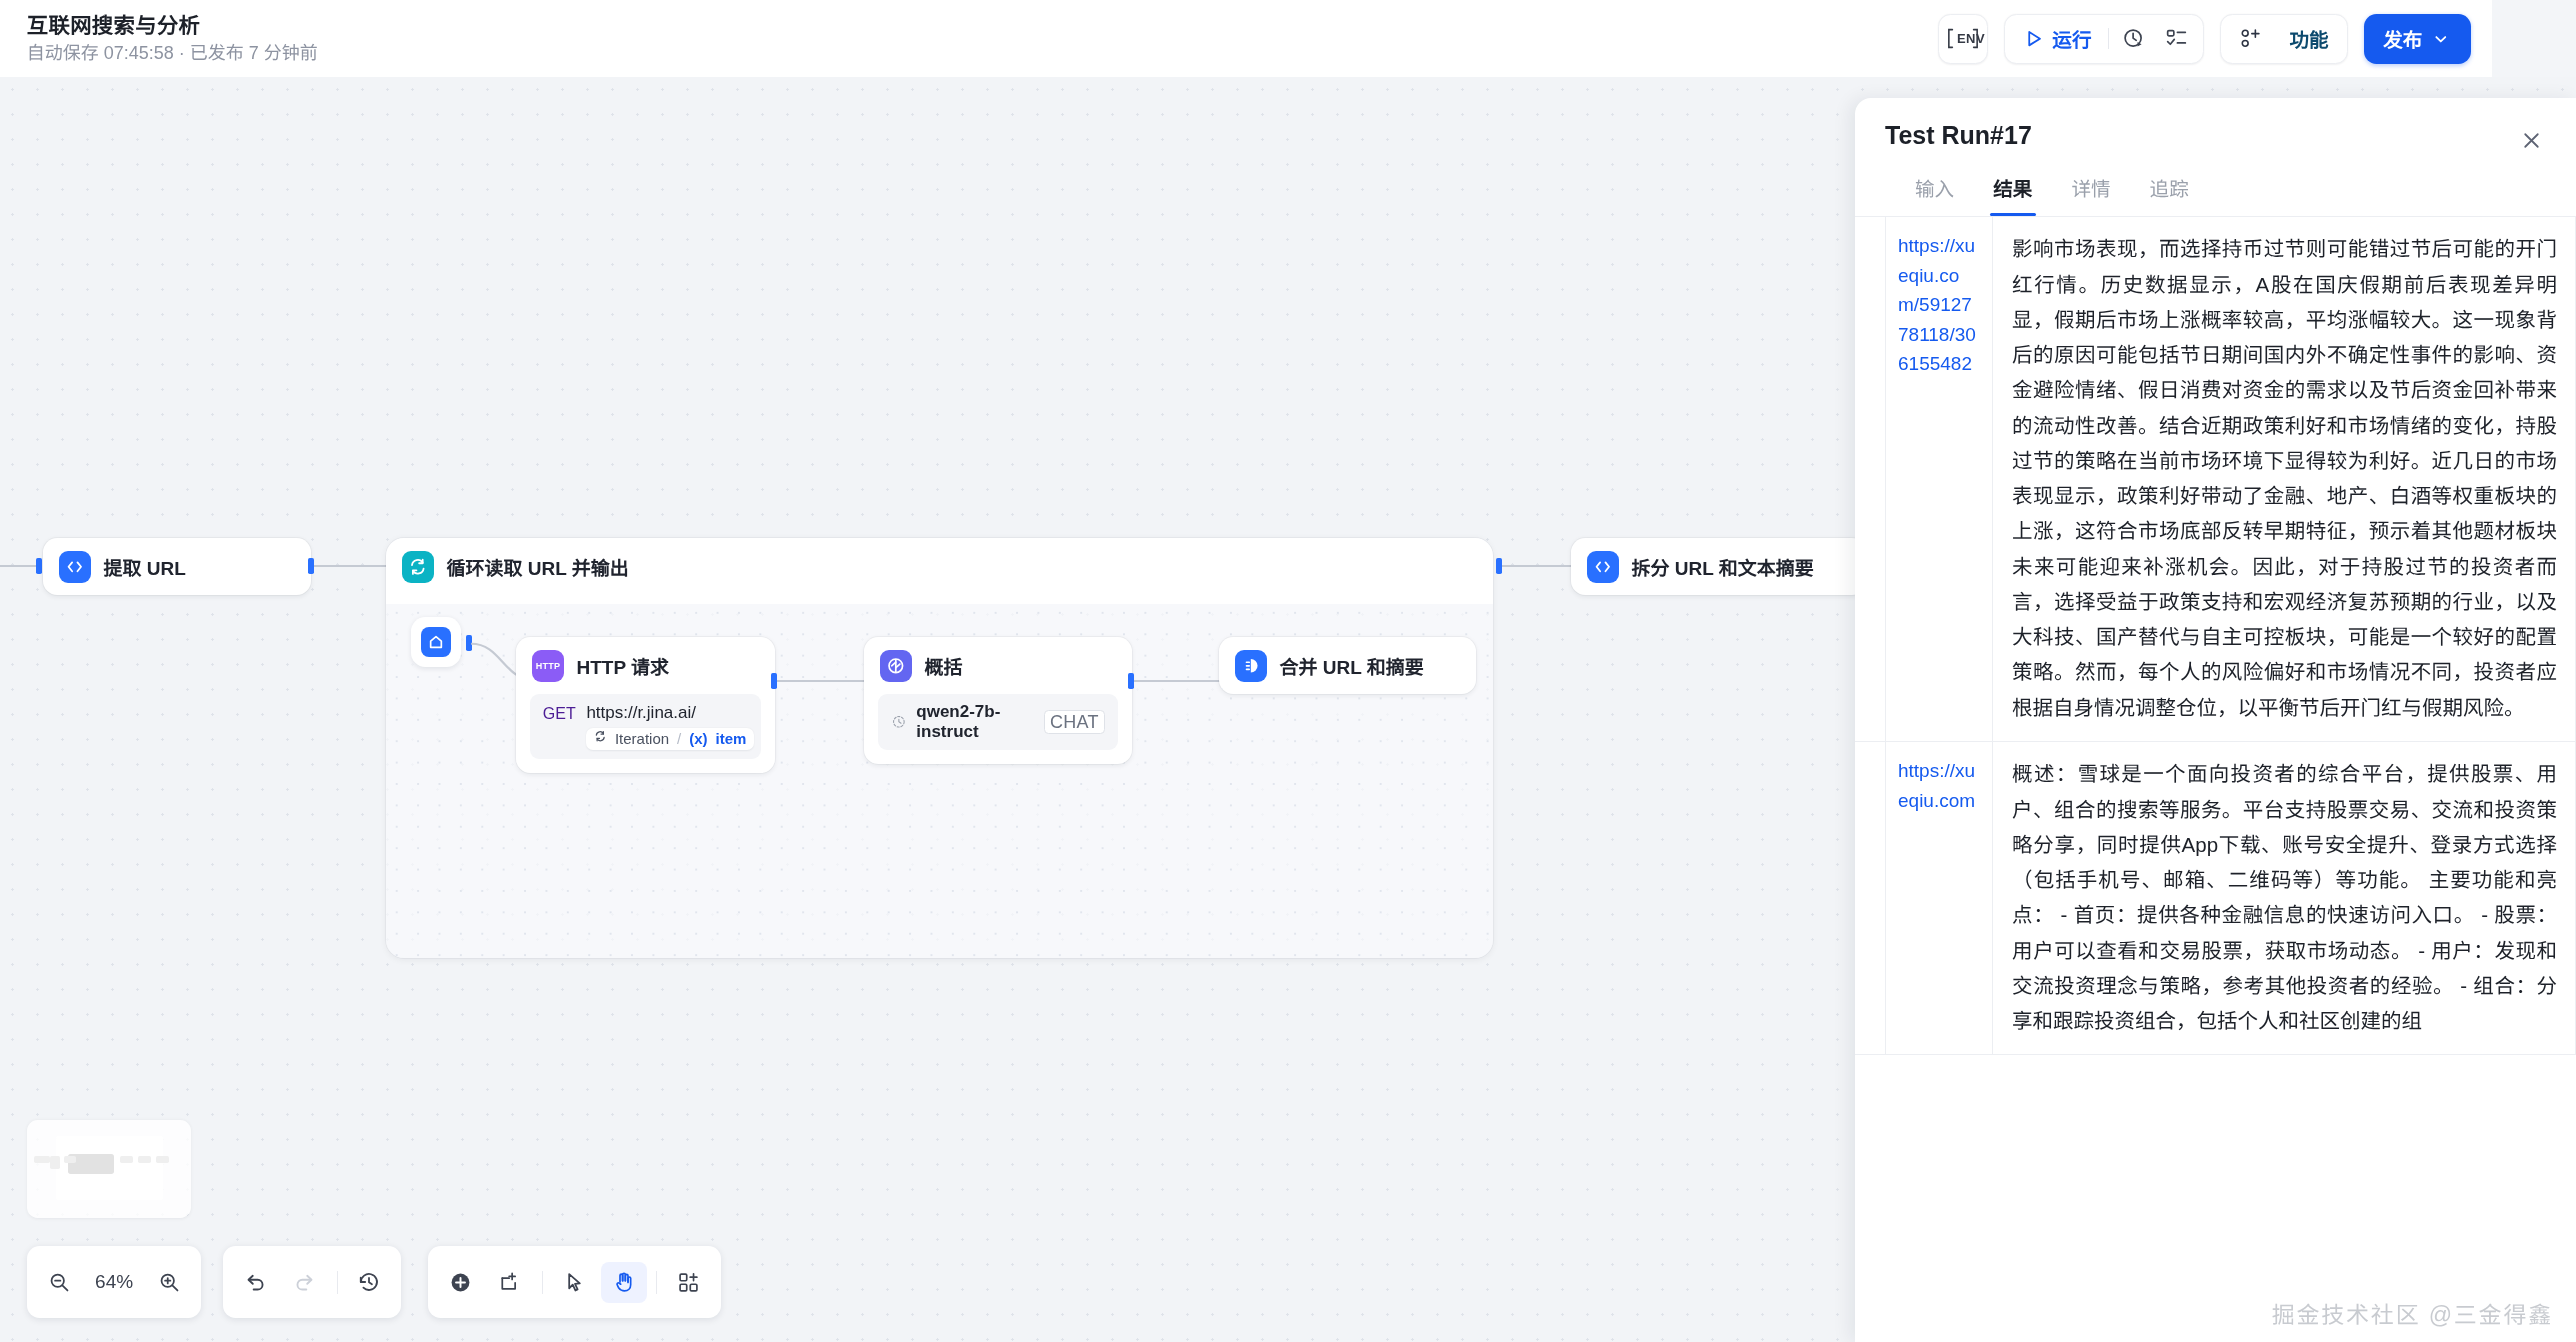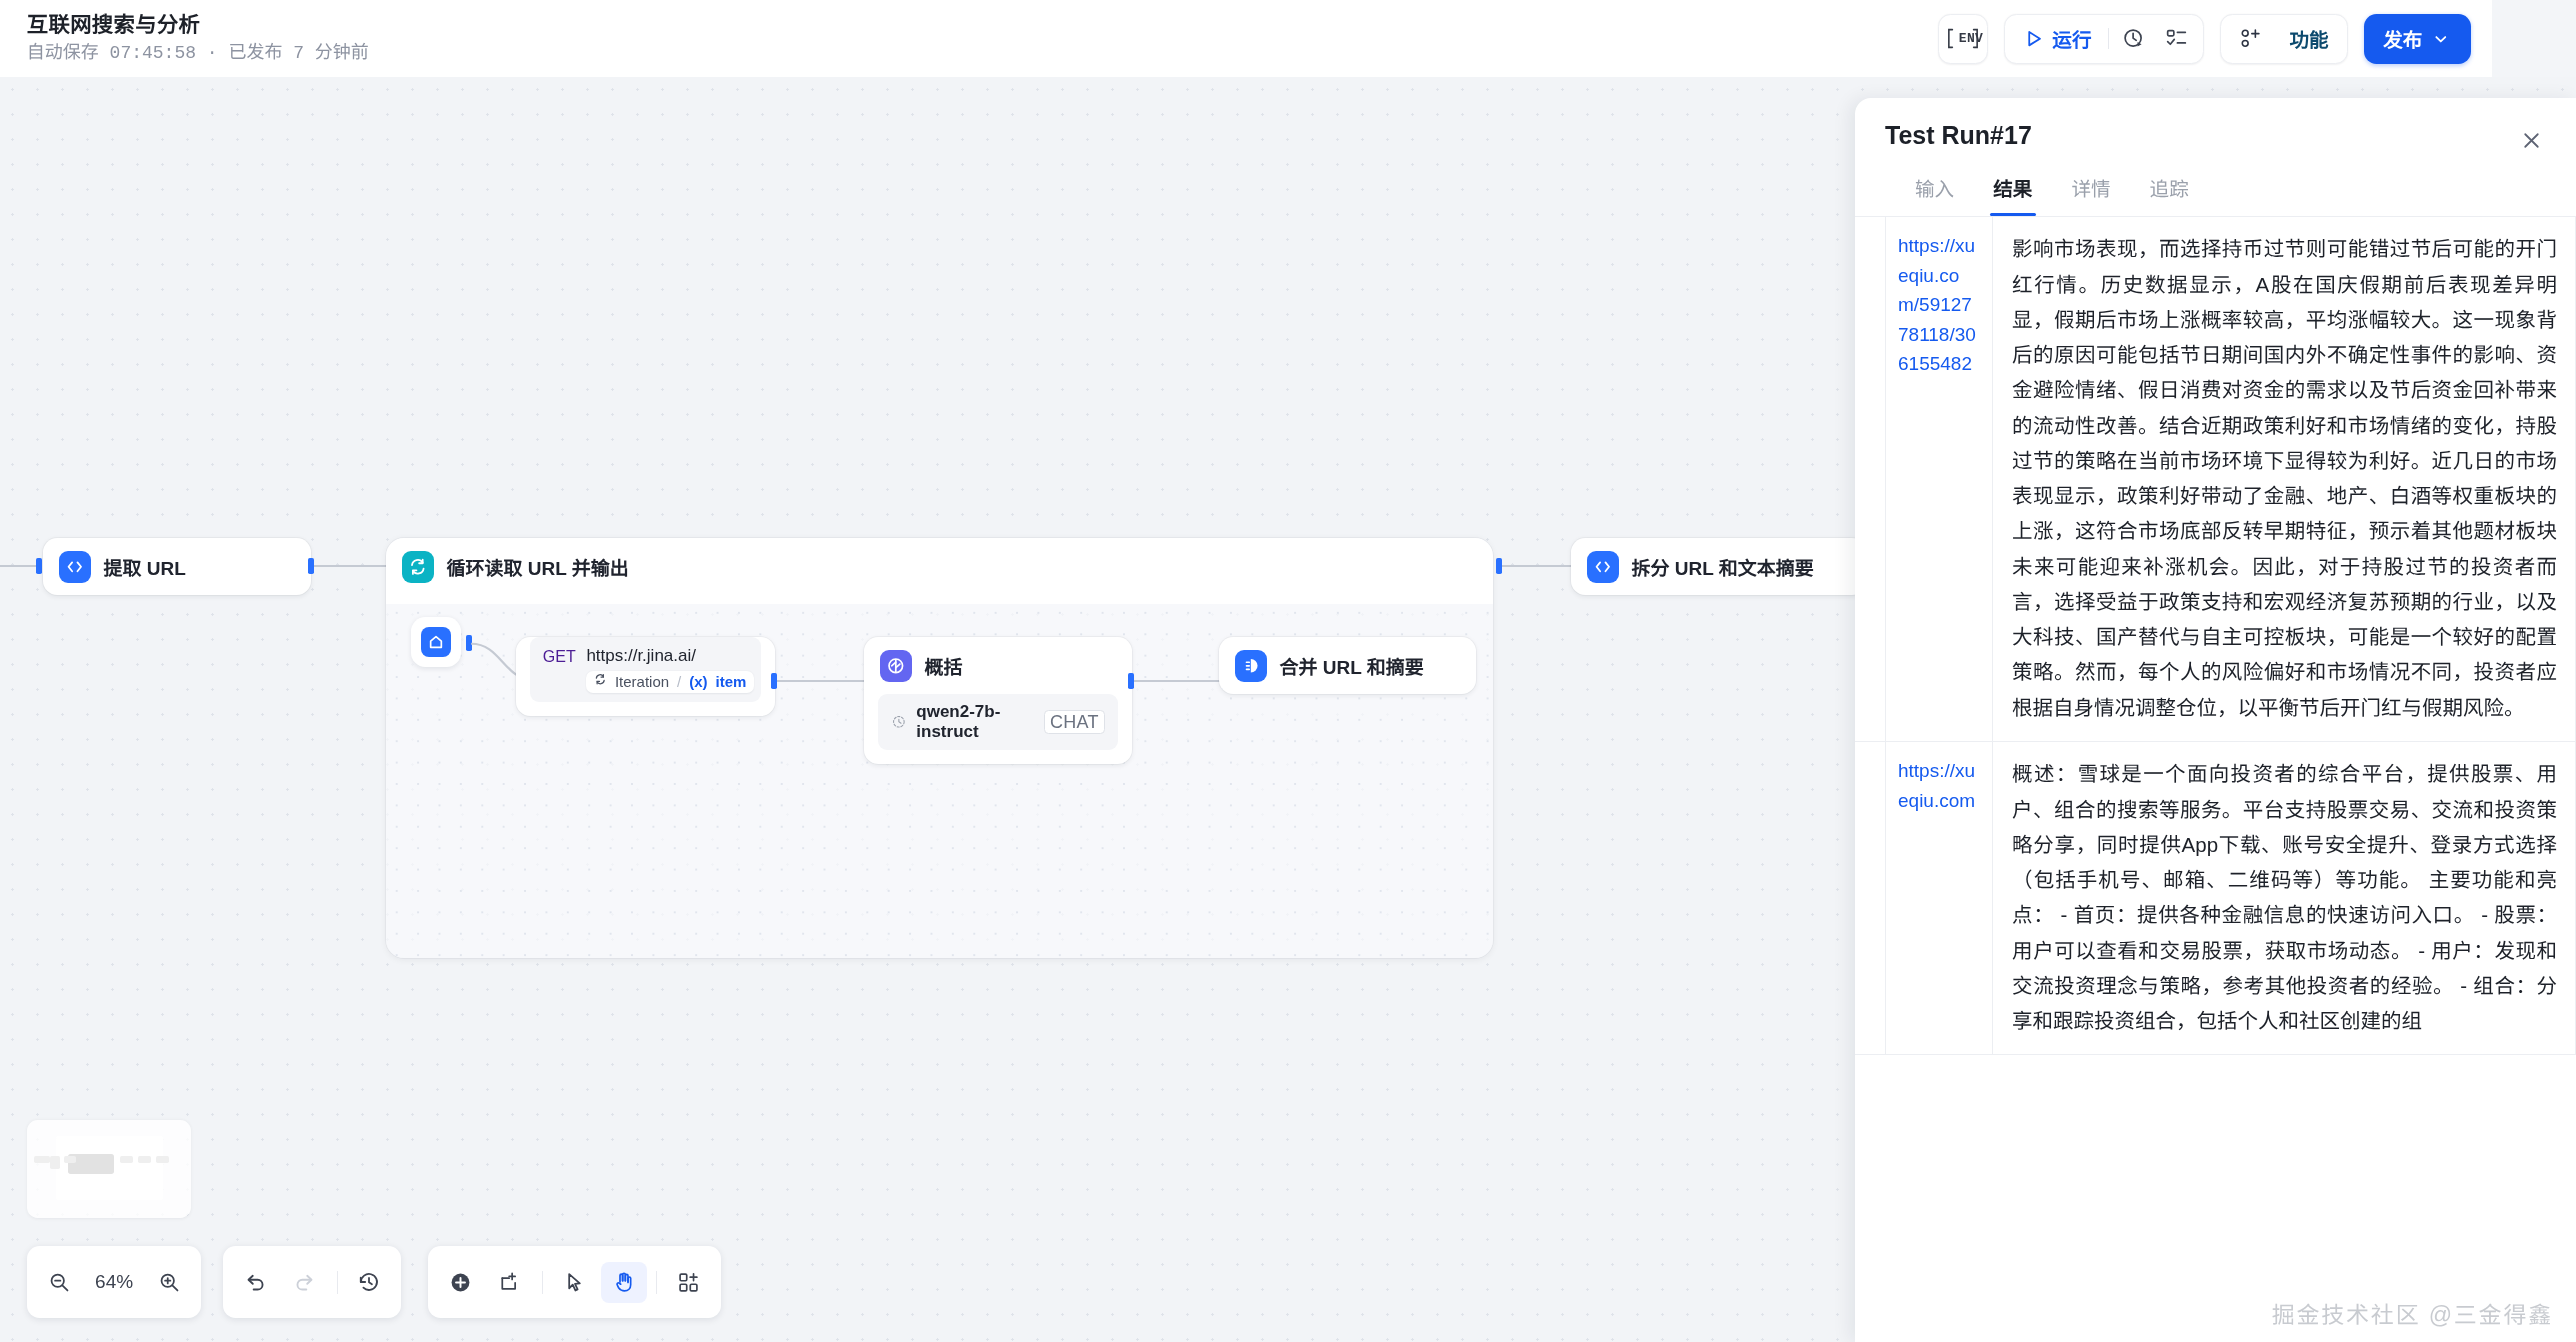--- a/index.html
+++ b/index.html
@@ -12,21 +12,20 @@
     -webkit-font-smoothing: antialiased;
   }
   #app { position: relative; width: 2576px; height: 1342px; overflow: hidden; background: #f3f5f8; }
 
   
   .header {
     position: absolute; top: 0; left: 0; width: 2492px; height: 77px;
     background: #ffffff; z-index: 40;
     display: flex; align-items: center; justify-content: space-between;
     padding: 0 21.4px 0 21.4px;
-    font-family: Liberation Mono, monospace;
   }
   .hdr-left { display: flex; flex-direction: column; justify-content: center; padding-left: 5.4px; }
   .app-title { font-size: 21.4px; font-weight: 700; color: #1d2129; letter-spacing: 0.3px; line-height: 1.25; }
   .app-sub { font-size: 18px; color: #8d93a1; margin-top: 2.7px; line-height: 1.25; font-weight: 400; }
 
   .hdr-right { display: flex; align-items: center; gap: 16px; }
 
   .btn-env {
     width: 50px; height: 50px; border-radius: 12.5px; background: #fff;
     border: 0.9px solid #eceef2; display: flex; align-items: center; justify-content: center;
@@ -293,20 +292,26 @@
       </div>
     </div>
     <div class="port" style="left:466px; top:558px;"></div>
 
     <svg style="position:absolute; left:471px; top:549px; width:89px; height:71px;" viewBox="0 0 100 80" width="89" height="71">
       <path d="M0 20 C 34 20, 36 60, 72 62" stroke="#c5cad3" stroke-width="2.5" fill="none"></path>
     </svg>
     <div class="port" style="left:534px; top:596px;"></div>
 
     <div class="node" style="left:516px; top:560px; width:259px;">
+      <div class="node-head">
+        <div class="node-ico ico-http">
+          <span style="font-size:9px; font-weight:700; color:#fff; letter-spacing:0.2px;">HTTP</span>
+        </div>
+        <div class="node-title">HTTP 请求</div>
+      </div>
       <div class="node-body">
         <div class="sub-box">
           <span class="meth">GET</span>
           <span class="url-col">
             <span class="url-txt">https://r.jina.ai/</span>
             <span class="var-chip">
               <svg width="12.5" height="12.5" viewBox="0 0 16 16" fill="none" stroke="#4a5160" stroke-width="1.6" stroke-linecap="round">
                 <path d="M3 6.5 A4.8 4.8 0 0 1 12 4.8"></path>
                   <path d="M13 9.5 A4.8 4.8 0 0 1 4 11.2"></path>
                 <path d="M12 2.2 V5.2 H9"></path>

